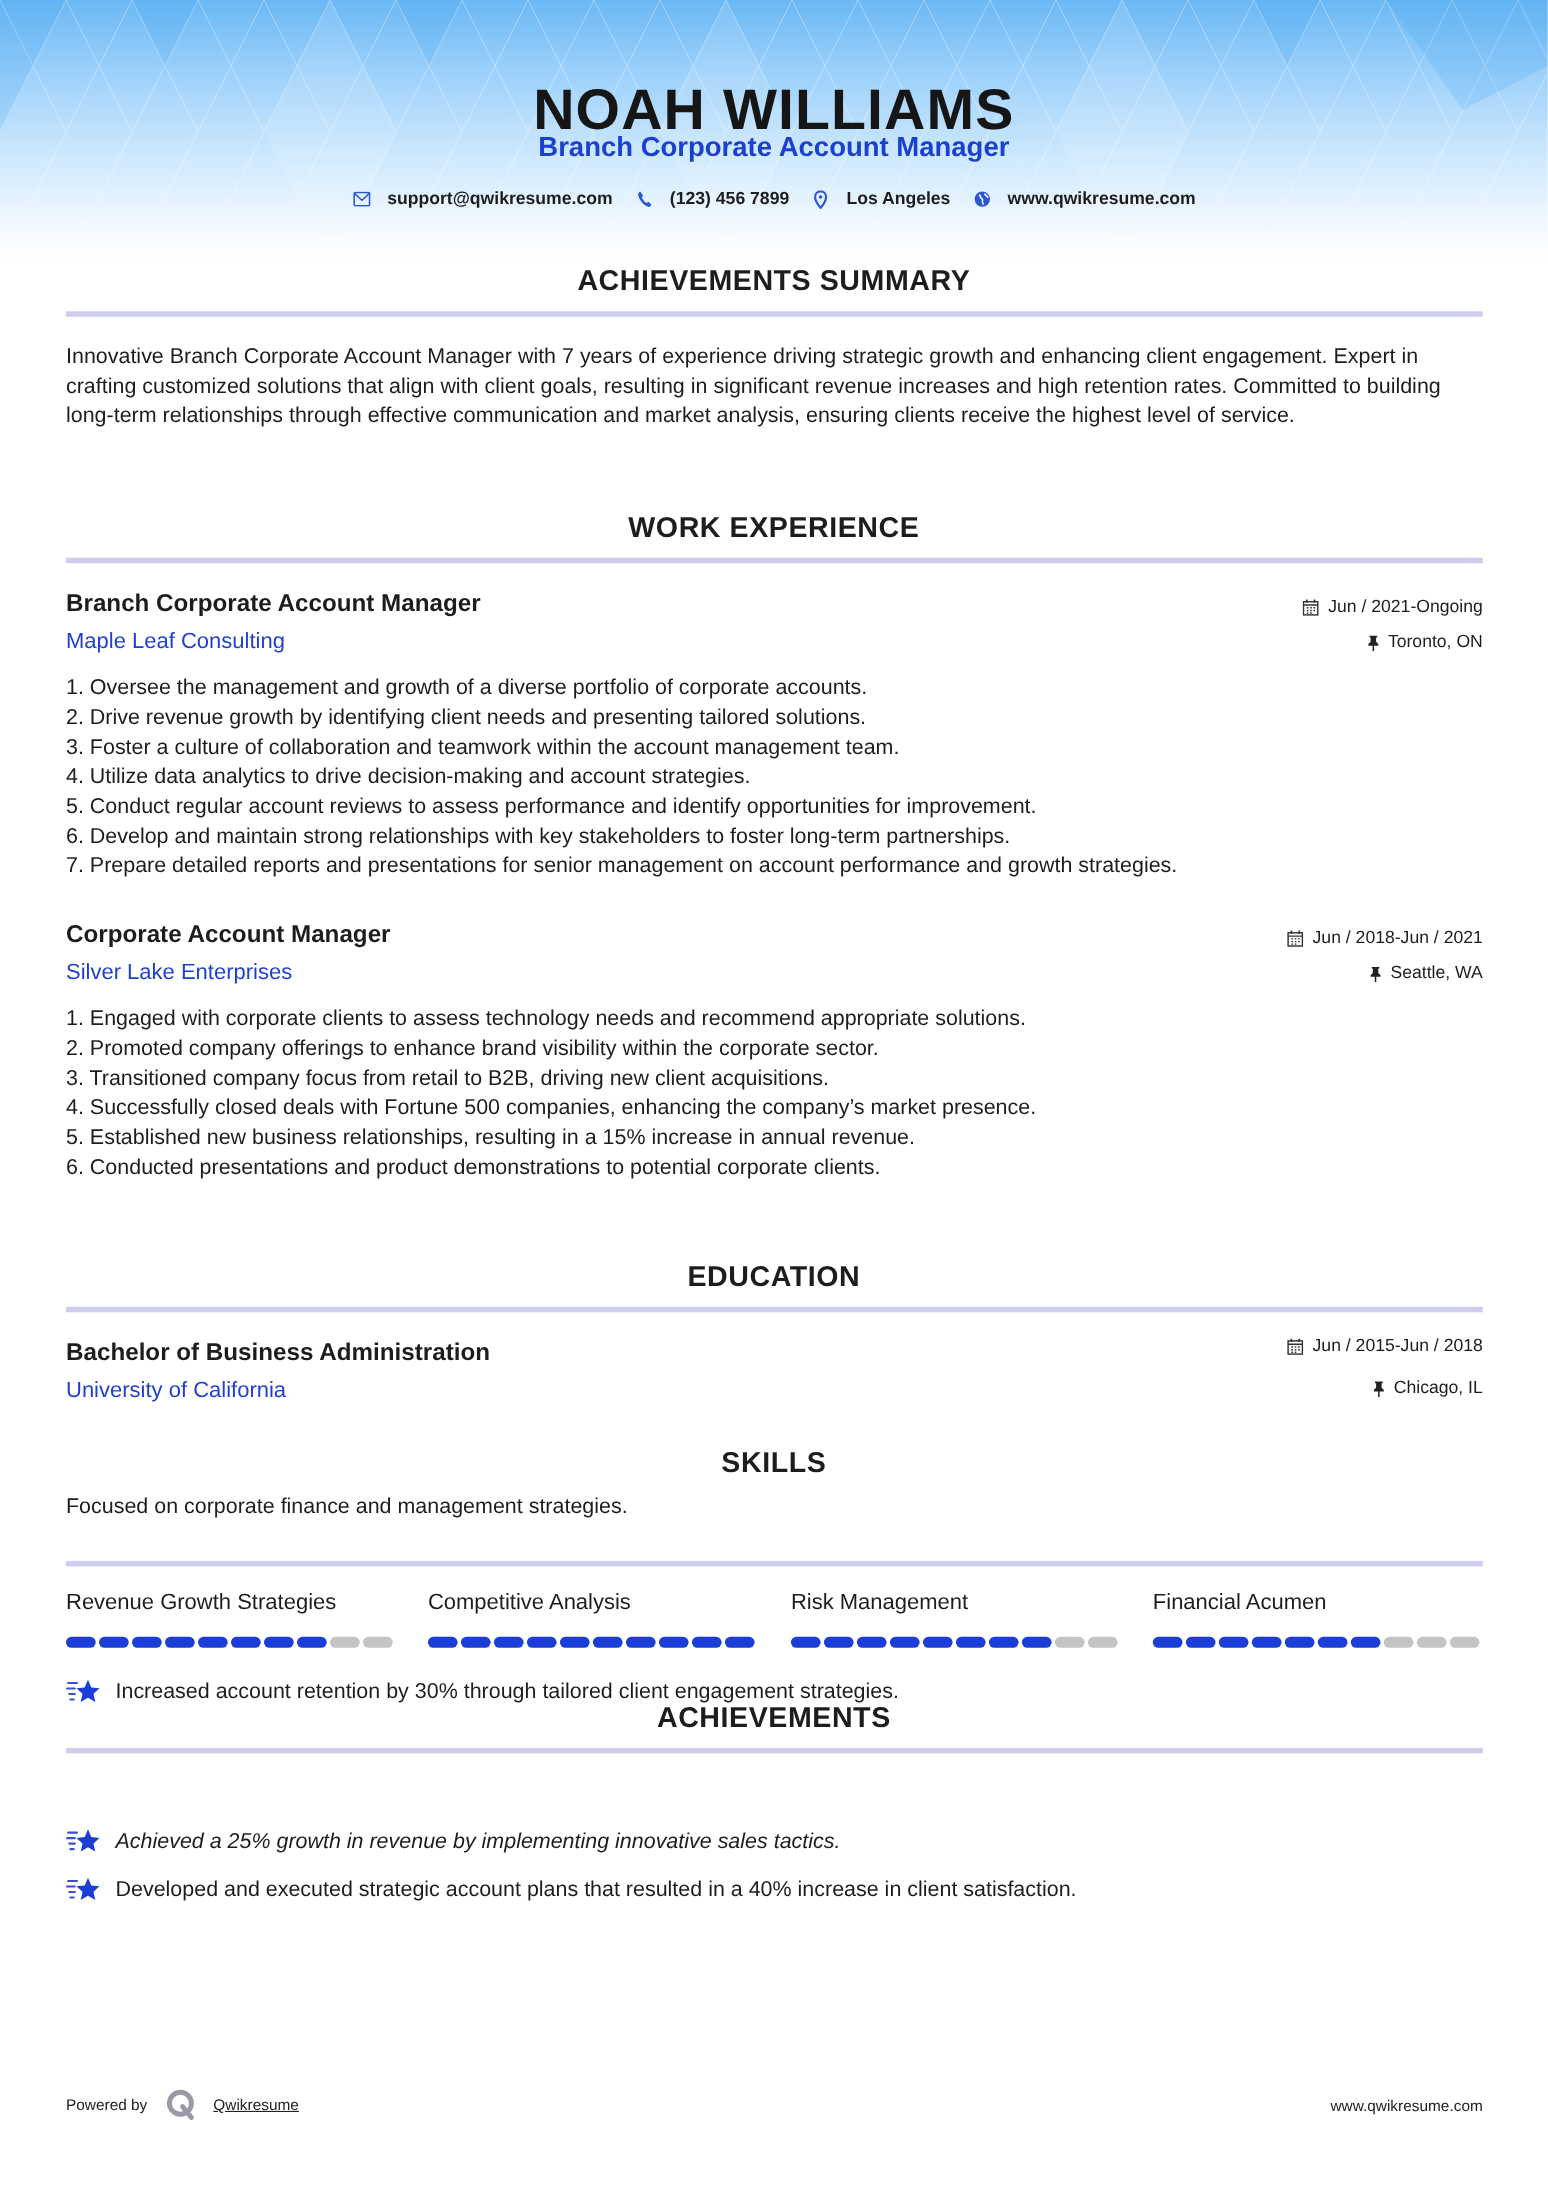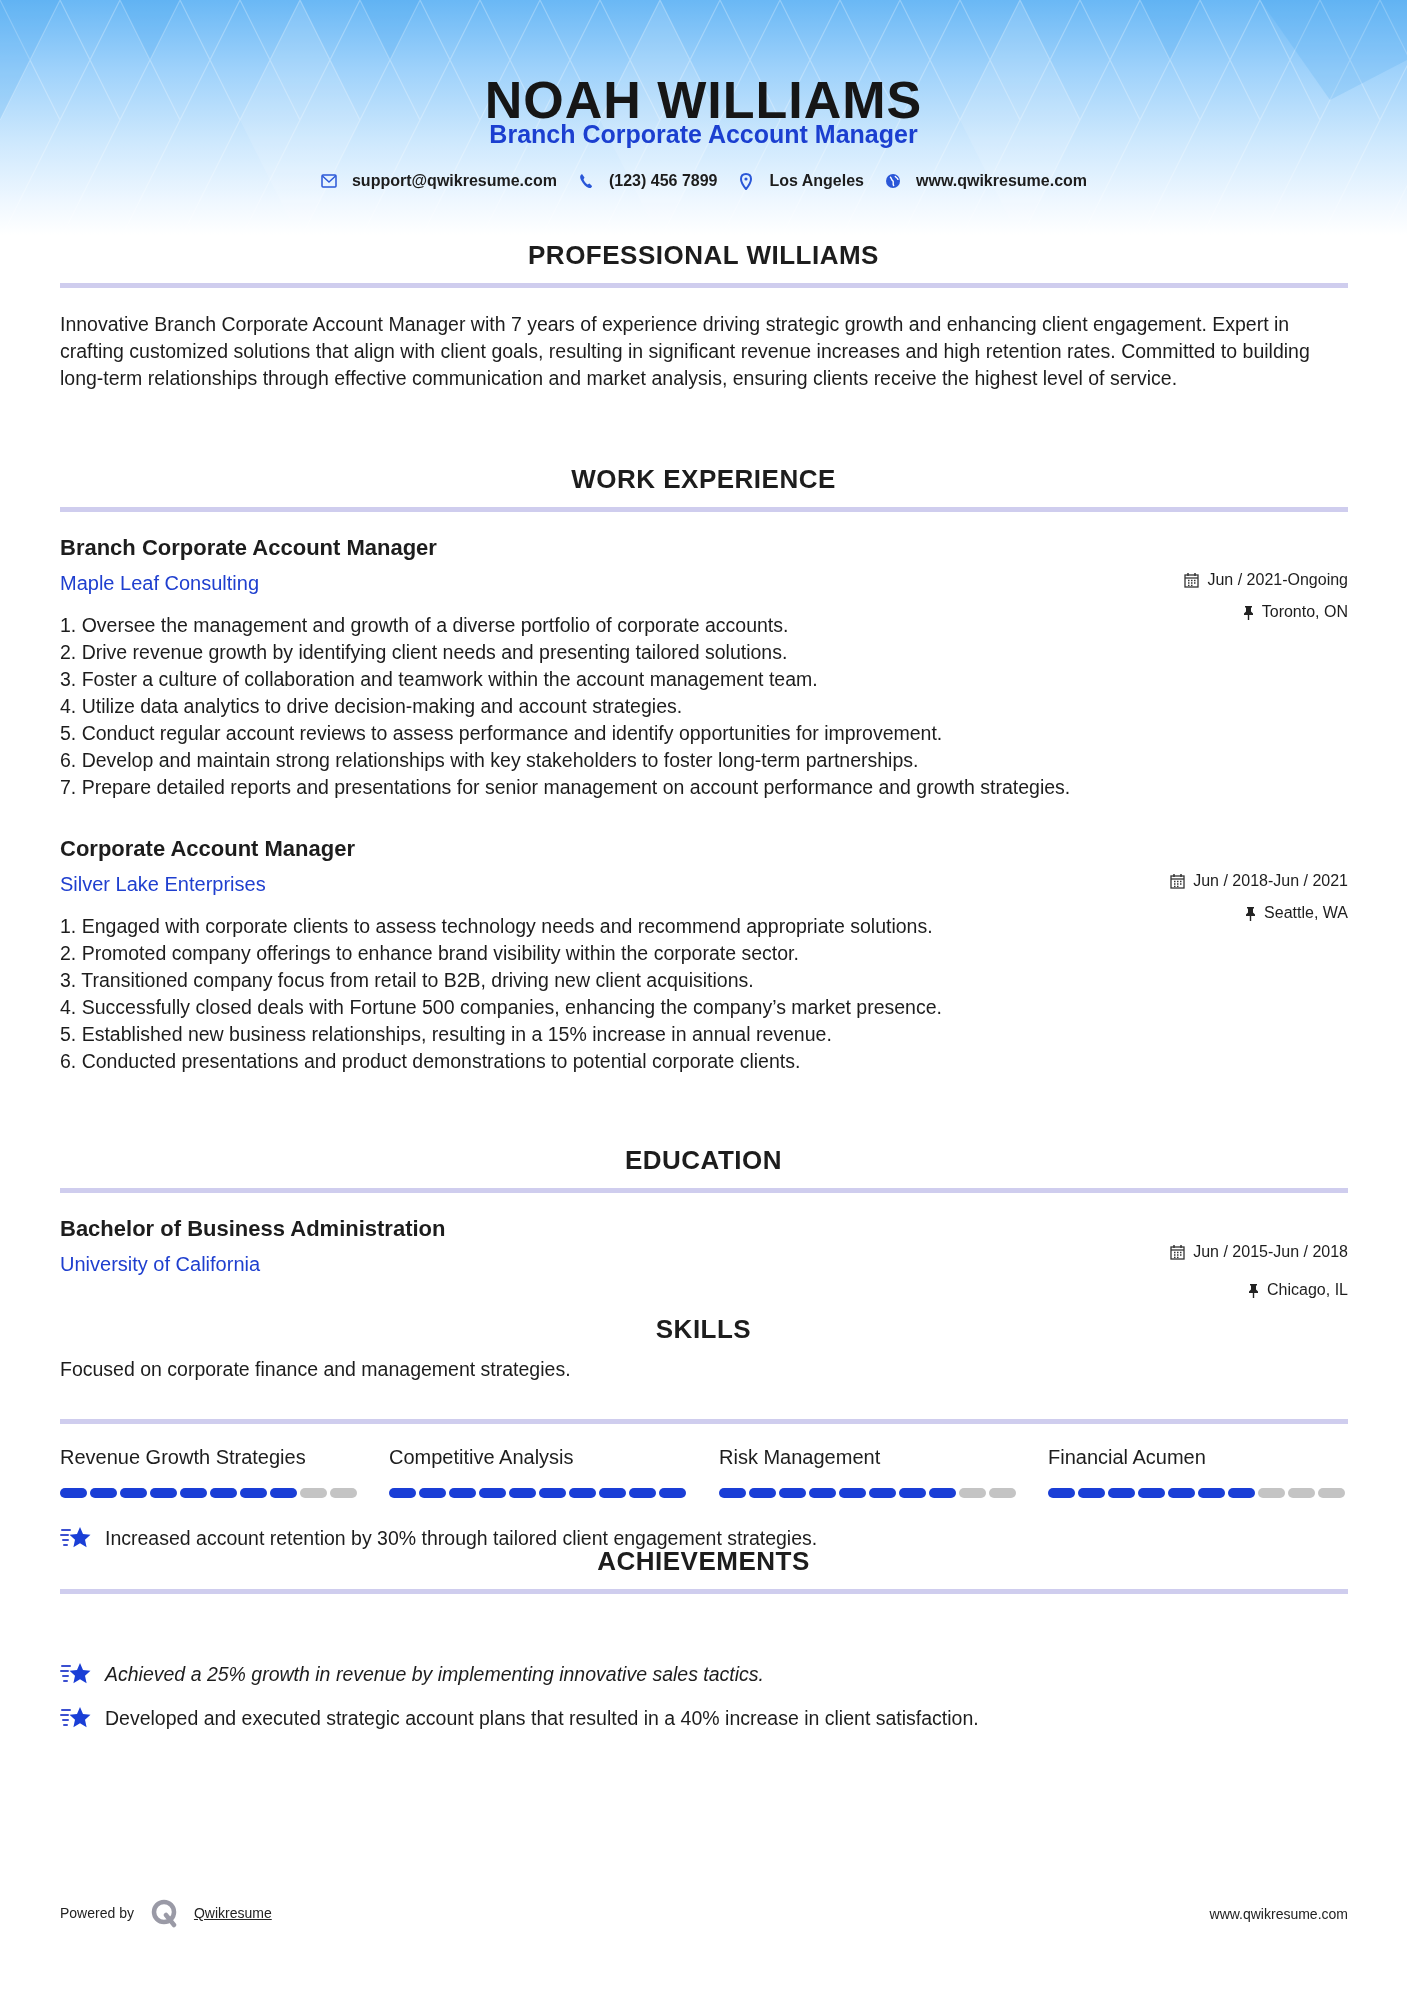--- a/index.html
+++ b/index.html
@@ -52,21 +52,21 @@
   }
 
   .job-title {
     position: absolute; left: 60px; font-size: 22px; font-weight: bold; color: #1d1d1d;
   }
   .company {
     position: absolute; left: 60px; font-size: 20px; color: #1f3fcf;
   }
   .meta {
     position: absolute; right: 59px; font-size: 16px; color: #1d1d1d;
-    display: flex; align-items: center; justify-content: flex-end; margin-top: 28px;
+    display: flex; align-items: center; justify-content: flex-end;
   }
   .meta .ic { margin-right: 8px; display: inline-flex; align-items: center; }
 
   ol.bullets {
     position: absolute; left: 60px; width: 1290px;
     list-style: none; font-size: 19.5px; line-height: 27px; color: #1d1d1d;
   }
 
   
   .skill {
@@ -153,21 +153,21 @@
         <svg width="16" height="16" viewBox="0 0 16 16">
             <circle cx="8" cy="8" r="7" fill="#2a57d8"></circle>
             <path d="M5 4 C7 5 6 7 8 8 C9 9 7 11 9 13 M10 3 C11 5 13 5 13 7" stroke="#ffffff" stroke-width="1.4" fill="none"></path>
           </svg>
       </span>
       <span>www.qwikresume.com</span>
     </div>
   </div>
 </div>
 
-<div class="section-title" style="top:240px;">PROFESSIONAL WILLIAMS</div>
+<div class="section-title" style="top:240px;">ACHIEVEMENTS SUMMARY</div>
 <div class="divider" style="top:283px;"></div>
 <div class="para" style="top:311px;">Innovative Branch Corporate Account Manager with 7 years of experience driving strategic growth and enhancing client engagement. Expert in crafting customized solutions that align with client goals, resulting in significant revenue increases and high retention rates. Committed to building long-term relationships through effective communication and market analysis, ensuring clients receive the highest level of service.</div>
 
 <div class="section-title" style="top:464px;">WORK EXPERIENCE</div>
 <div class="divider" style="top:507px;"></div>
 
 <div class="job-title" style="top:535px;">Branch Corporate Account Manager</div>
 <div class="company" style="top:572px;">Maple Leaf Consulting</div>
 <div class="meta" style="top:543px;">
   <span class="ic">

